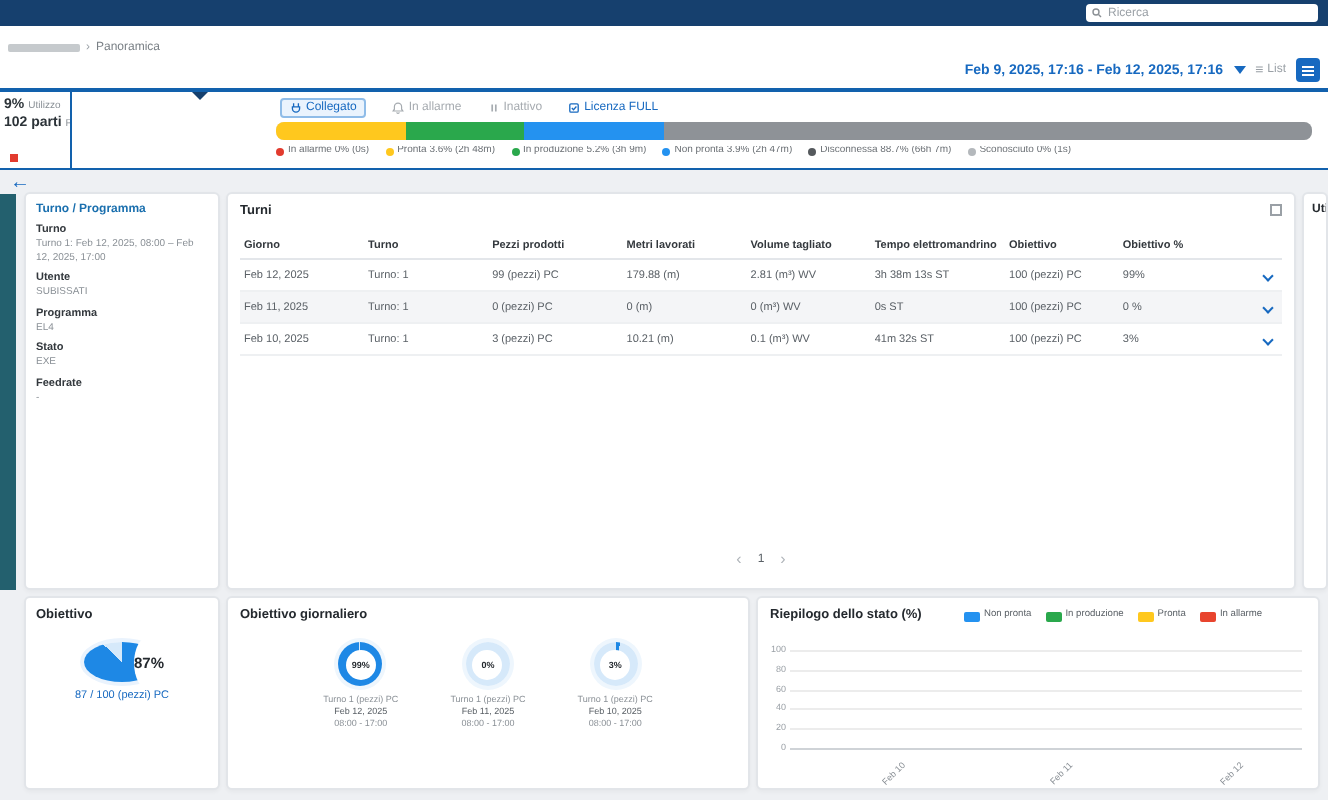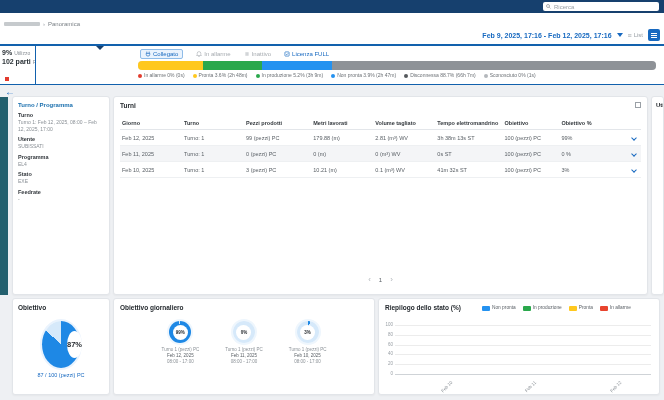--- a/index.html
+++ b/index.html
@@ -94,21 +94,21 @@
            align-items:center; gap:8px; }
   .pg-arrow { font-size:8px; color:#b0b5ba; line-height:1; }
   .pg-num { font-size:6px; color:#5a6066; }
 
   
   #util-sliver { top:96px; left:651px; width:13px; height:199px; padding:5px 0 0 4px; overflow:hidden; }
   #util-sliver .card-title { white-space:nowrap; font-size:6px; }
 
   
   #goal-card { top:298px; left:12px; width:98px; height:97px; padding:5px; }
-  .donut-big { width:38px; height:47px; border-radius:50%; margin:10px auto 4px auto;
+  .donut-big { width:38px; height:20px; border-radius:50%; margin:10px auto 4px auto;
                display:flex; align-items:center; justify-content:center;
                box-shadow:0 0 0 2px #eaf3fd;padding-left:27px; }
   .donut-big .hole { width:27px; height:27px; border-radius:50%; background:#fff;
                      display:flex; align-items:center; justify-content:center;
                      font-size:7.5px; font-weight:bold; color:#24292e; }
   .goal-caption { text-align:center; font-size:5.5px; color:#1769c0; margin-top:3px; }
 
   
   #daily-card { top:298px; left:113px; width:262px; height:97px; padding:5px 6px; }
   .daily-wrap { display:flex; justify-content:center; gap:26px; margin-top:10px; }

